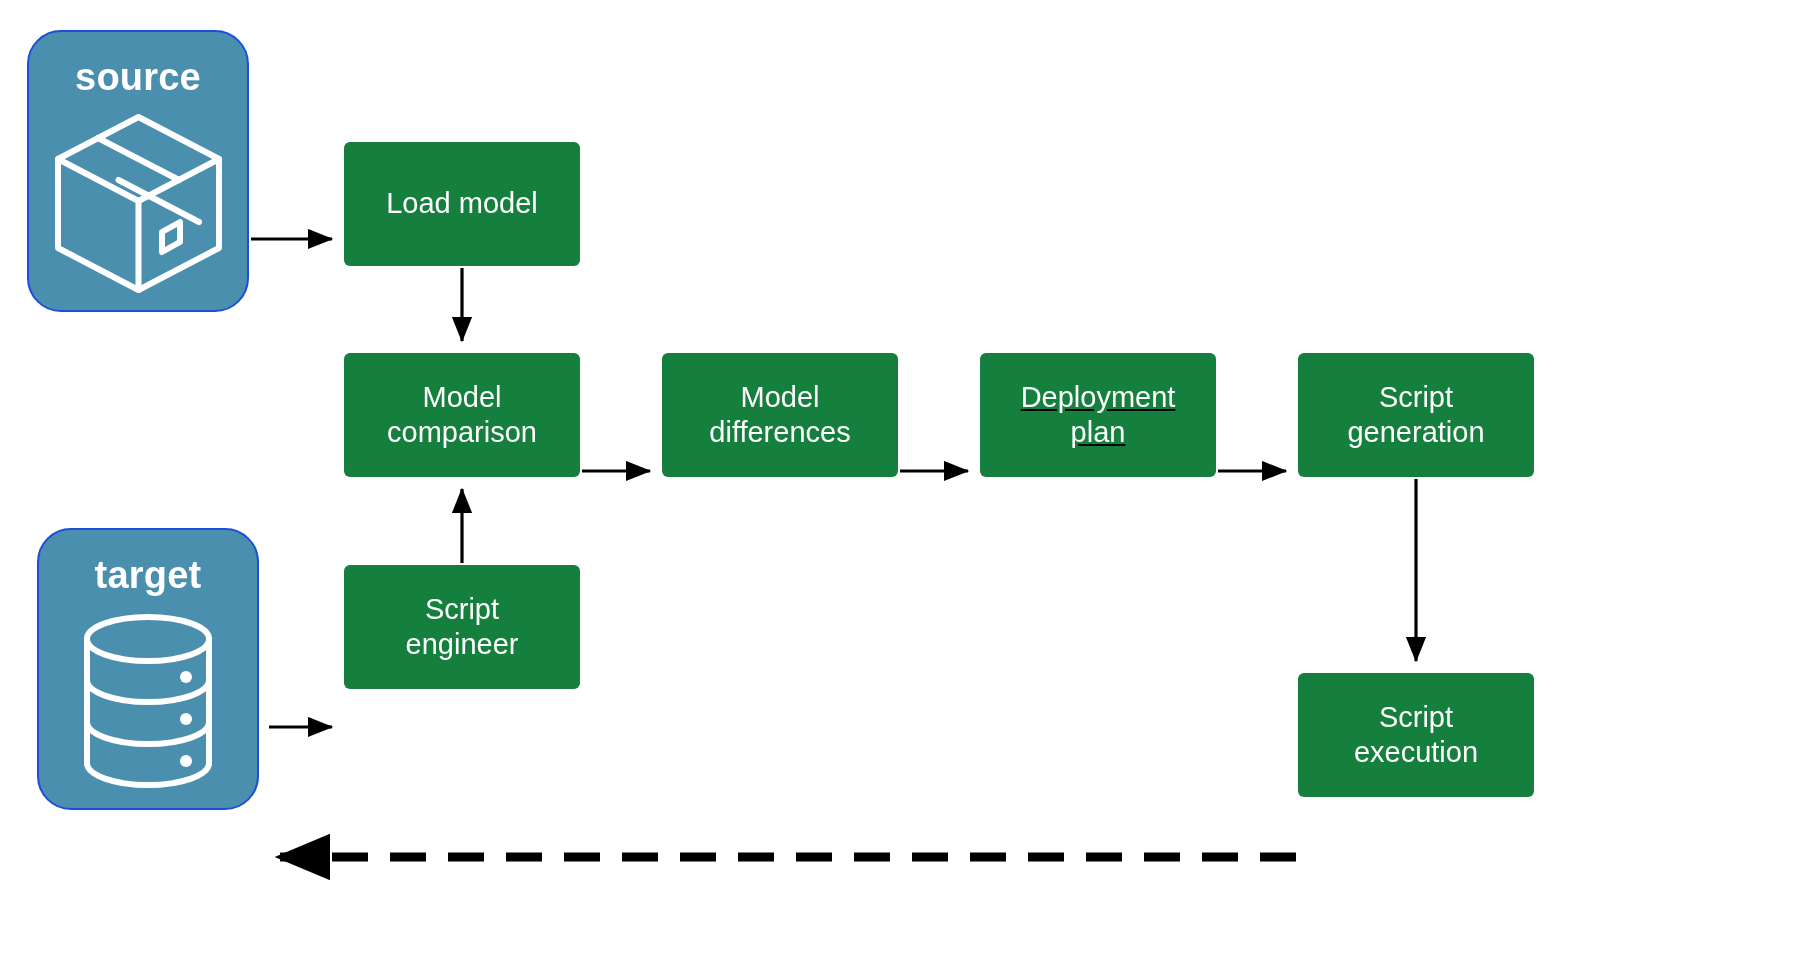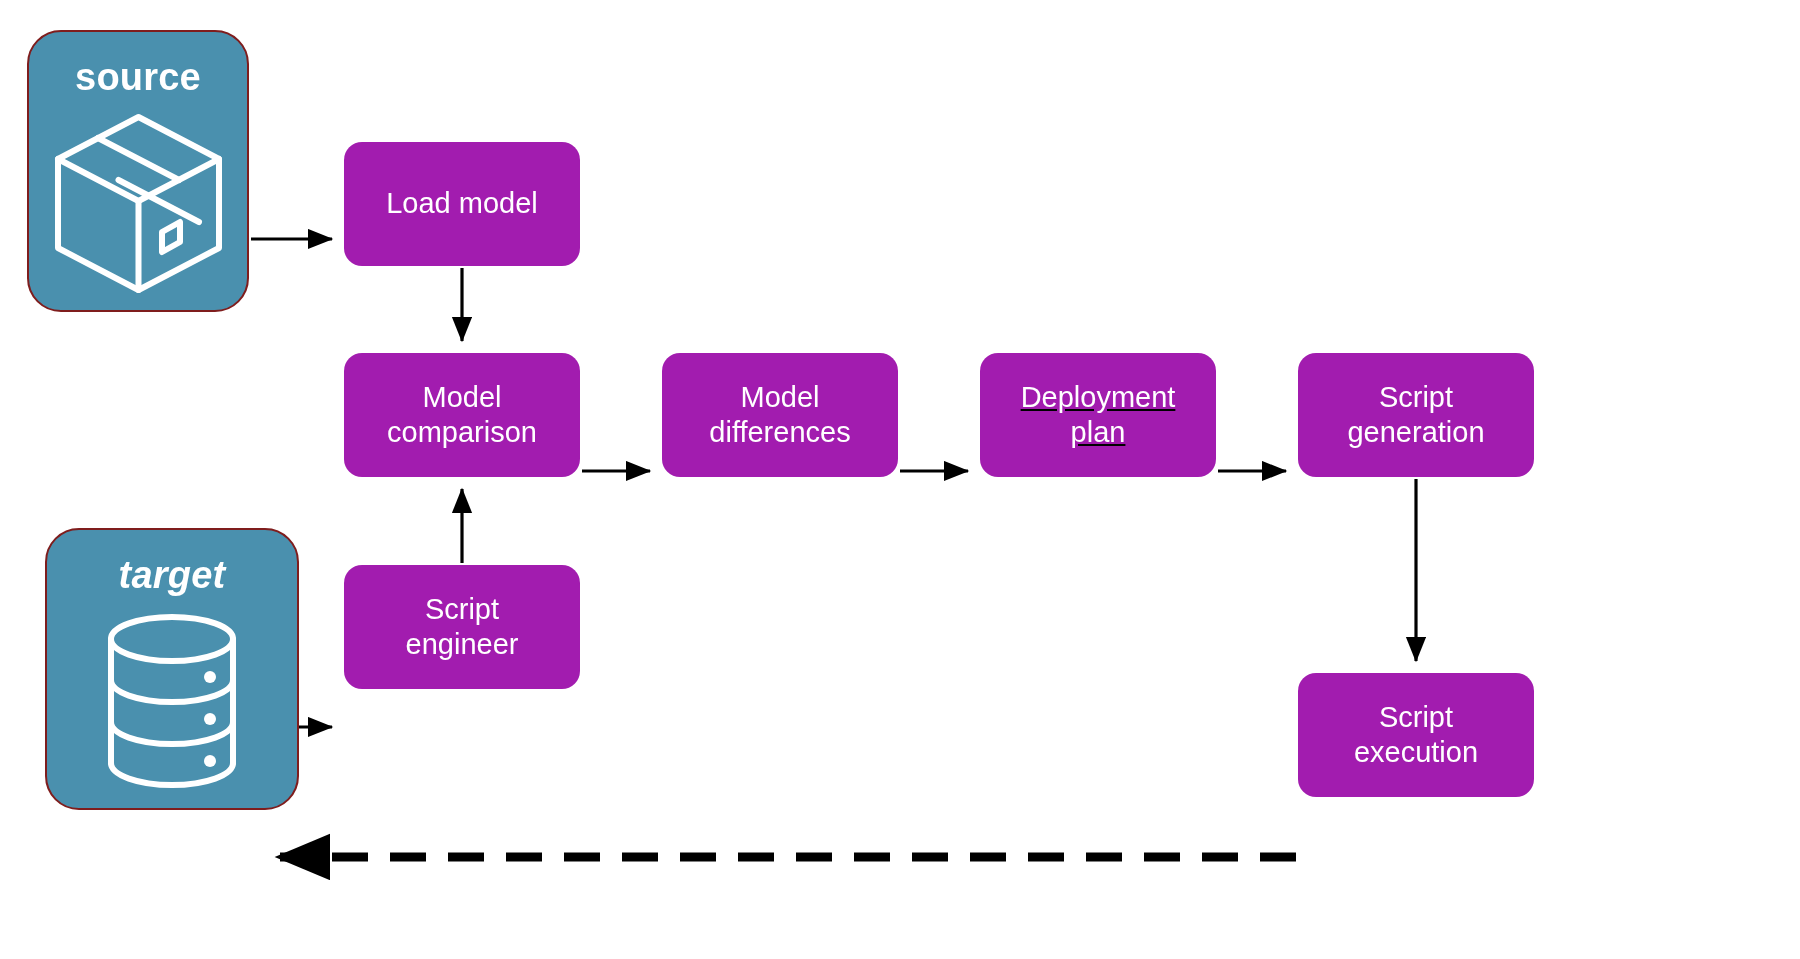--- a/index.html
+++ b/index.html
@@ -22,21 +22,21 @@
     left: 0;
     top: 0;
     width: 1800px;
     height: 959px;
     pointer-events: none;
   }
   
   .endpoint-card {
     position: absolute;
     background: #4a90ae;
-    border: 2px solid #7f1d1d;
+    border: 2px solid #1d4ed8;
     border-radius: 34px;
     box-sizing: border-box;
     display: flex;
     flex-direction: column;
     align-items: center;
     z-index: 2;
   }
   .endpoint-title {
     color: #ffffff;
     font-weight: bold;
@@ -48,22 +48,22 @@
   .endpoint-glyph {
     flex: 1 1 auto;
     display: flex;
     align-items: center;
     justify-content: center;
     width: 100%;
   }
   
   .node {
     position: absolute;
-    background: #a21caf;
-    border-radius: 18px;
+    background: #15803d;
+    border-radius: 6px;
     box-sizing: border-box;
     display: flex;
     align-items: center;
     justify-content: center;
     text-align: center;
     z-index: 2;
   }
   .node-label {
     color: #ffffff;
     font-size: 29px;
@@ -138,21 +138,21 @@
 
           <path d="M47 27 L128 69"></path>
           <path d="M67.5 69 L148 111"></path>
 
           <path d="M111 121 L129 111 L129 131 L111 141 Z"></path>
         </g>
       </svg>
     </div>
   </div>
 
-  <div class="endpoint-card" style="left:45px; top:528px; width:254px; height:282px;font-style:italic;">
+  <div class="endpoint-card" style="left:37px; top:528px; width:222px; height:282px;">
     <div class="endpoint-title">target</div>
     <div class="endpoint-glyph">
       <svg width="150" height="180" viewBox="0 0 150 180" xmlns="http://www.w3.org/2000/svg">
         <g fill="none" stroke="#ffffff" stroke-width="6" stroke-linejoin="round" stroke-linecap="round">
           <ellipse cx="75" cy="28" rx="61" ry="22"></ellipse>
           <path d="M14 28 L14 152"></path>
           <path d="M136 28 L136 152"></path>
           <path d="M14 152 A61 22 0 0 0 136 152"></path>
           <path d="M14 69 A61 22 0 0 0 136 69"></path>
           <path d="M14 111 A61 22 0 0 0 136 111"></path>

